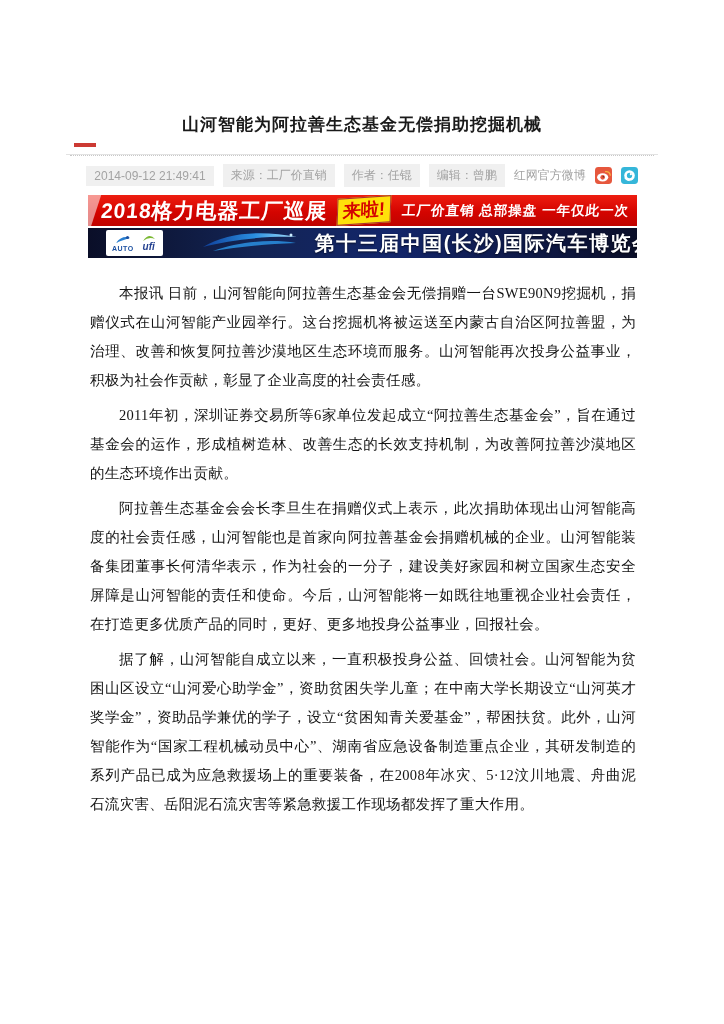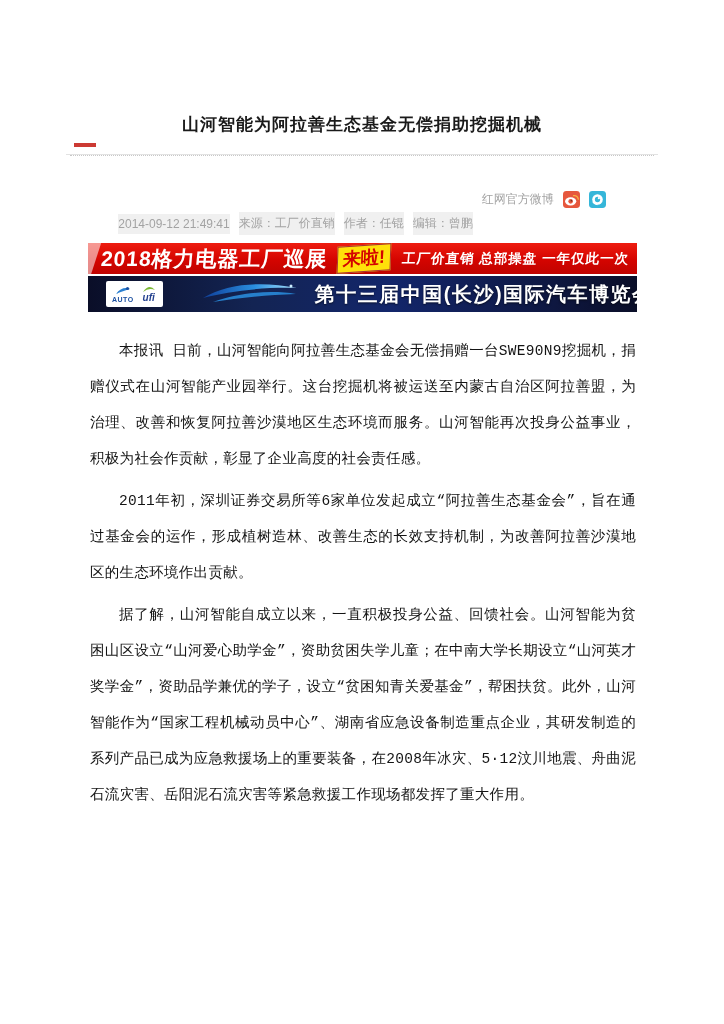--- a/index.html
+++ b/index.html
@@ -59,23 +59,22 @@
     align-items: center;
     gap: 9px;
     padding: 8px 0 5px 0;
     font-family: "Liberation Sans", "DejaVu Sans", sans-serif;
     font-size: 12px;
     color: #a3a3a3;
   }
   .meta-pill {
     background: #f0f0f0;
     border-radius: 0;
-    padding: 3px 0;
-    white-space: nowrap;
-    margin-top: 48px;
+    padding: 3px 8px;
+    white-space: nowrap;
   }
   .meta-weibo-label { white-space: nowrap; }
   .meta-icon {
     width: 17px; height: 17px;
     display: inline-block;
     vertical-align: middle;
     cursor: pointer;
   }
 
   
@@ -125,21 +124,21 @@
     font-size: 13.5px;
     letter-spacing: 1px;
     transform: skewX(-5deg);
     white-space: nowrap;
   }
 
   
   .banner-auto {
     margin: 2px 0 0 22px;
     width: 549px;
-    height: 36px;
+    height: 30px;
     background: linear-gradient(90deg, #0a0e28 0%, #132453 30%, #13266b 55%, #0e1740 85%, #0a0e28 100%);
     display: flex;
     align-items: center;
     cursor: pointer;
     font-family: "Liberation Sans", "DejaVu Sans", sans-serif;
     overflow: hidden;
   }
   .auto-logos {
     background: #fff;
     border-radius: 2px;
@@ -179,26 +178,25 @@
     text-shadow: 0 1px 2px rgba(0,0,0,0.6);
   }
 
   
   .article-body {
     padding: 21px 22px 0 24px;
   }
   .article-body p {
     margin: 0 0 6px 0;
     font-size: 14.5px;
-    line-height: 36px;
+    line-height: 29px;
     text-indent: 2em;
     color: #141414;
     text-align: justify;
     letter-spacing: 0.3px;
-    font-family: Liberation Mono, monospace;
   }
 </style>
 </head>
 <body>
 
 <h1 class="page-title">山河智能为阿拉善生态基金无偿捐助挖掘机械</h1>
 
 <div class="article-box">
   <div class="red-dash"></div>
 
@@ -265,15 +263,16 @@
         <path d="M12 23 C 38 13, 72 11, 95 15 C 66 16, 36 19, 12 23 Z" fill="#2a8fe0" opacity="0.85"></path>
         <circle cx="90" cy="7" r="1.5" fill="#cdeeff"></circle>
       </svg>
     </span>
     <span class="auto-title">第十三届中国(长沙)国际汽车博览会</span>
   </div>
 
   <div class="article-body">
     <p>本报讯 日前，山河智能向阿拉善生态基金会无偿捐赠一台SWE90N9挖掘机，捐赠仪式在山河智能产业园举行。这台挖掘机将被运送至内蒙古自治区阿拉善盟，为治理、改善和恢复阿拉善沙漠地区生态环境而服务。山河智能再次投身公益事业，积极为社会作贡献，彰显了企业高度的社会责任感。</p>
     <p>2011年初，深圳证券交易所等6家单位发起成立“阿拉善生态基金会”，旨在通过基金会的运作，形成植树造林、改善生态的长效支持机制，为改善阿拉善沙漠地区的生态环境作出贡献。</p>
+    <p>阿拉善生态基金会会长李旦生在捐赠仪式上表示，此次捐助体现出山河智能高度的社会责任感，山河智能也是首家向阿拉善基金会捐赠机械的企业。山河智能装备集团董事长何清华表示，作为社会的一分子，建设美好家园和树立国家生态安全屏障是山河智能的责任和使命。今后，山河智能将一如既往地重视企业社会责任，在打造更多优质产品的同时，更好、更多地投身公益事业，回报社会。</p>
     <p>据了解，山河智能自成立以来，一直积极投身公益、回馈社会。山河智能为贫困山区设立“山河爱心助学金”，资助贫困失学儿童；在中南大学长期设立“山河英才奖学金”，资助品学兼优的学子，设立“贫困知青关爱基金”，帮困扶贫。此外，山河智能作为“国家工程机械动员中心”、湖南省应急设备制造重点企业，其研发制造的系列产品已成为应急救援场上的重要装备，在2008年冰灾、5·12汶川地震、舟曲泥石流灾害、岳阳泥石流灾害等紧急救援工作现场都发挥了重大作用。</p>
   </div>
 </div>
 
 </body></html>

